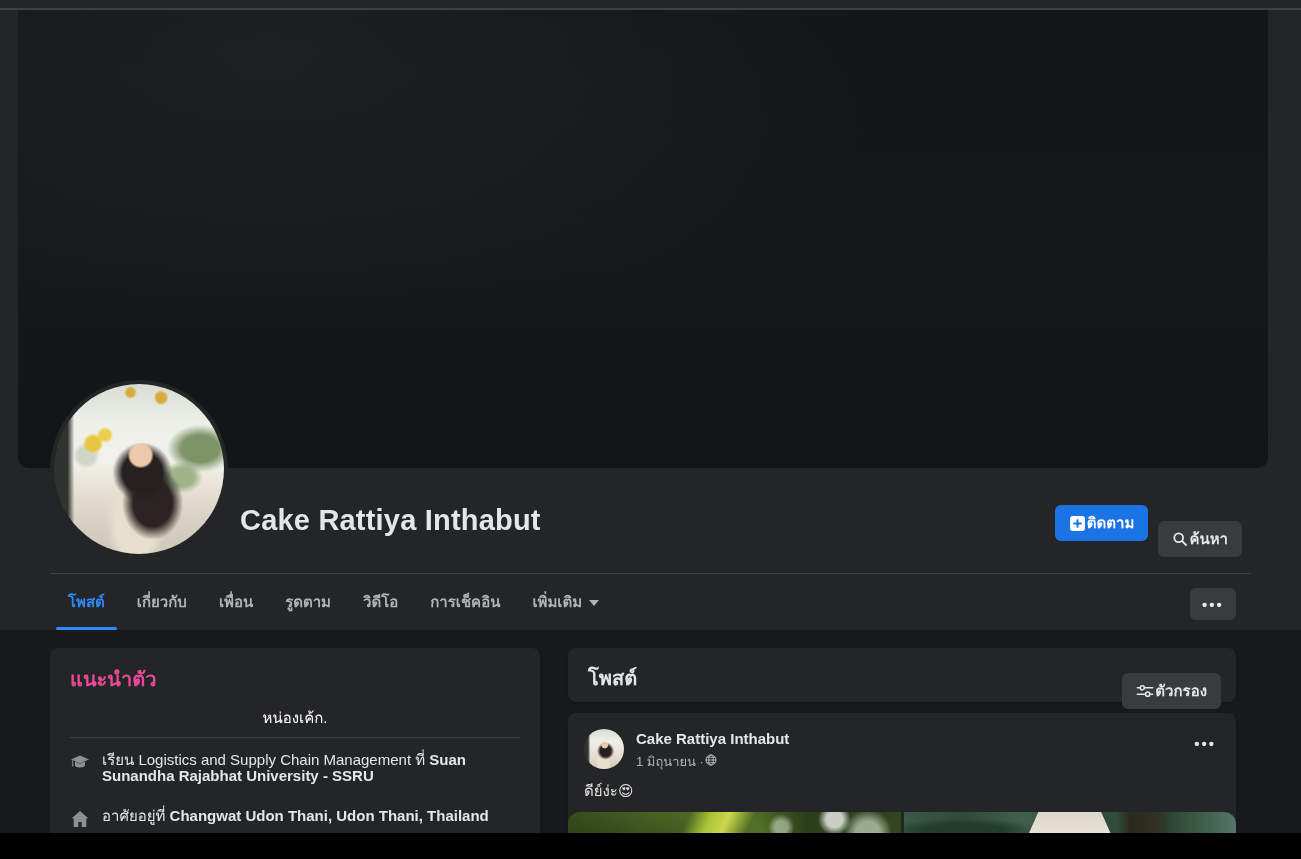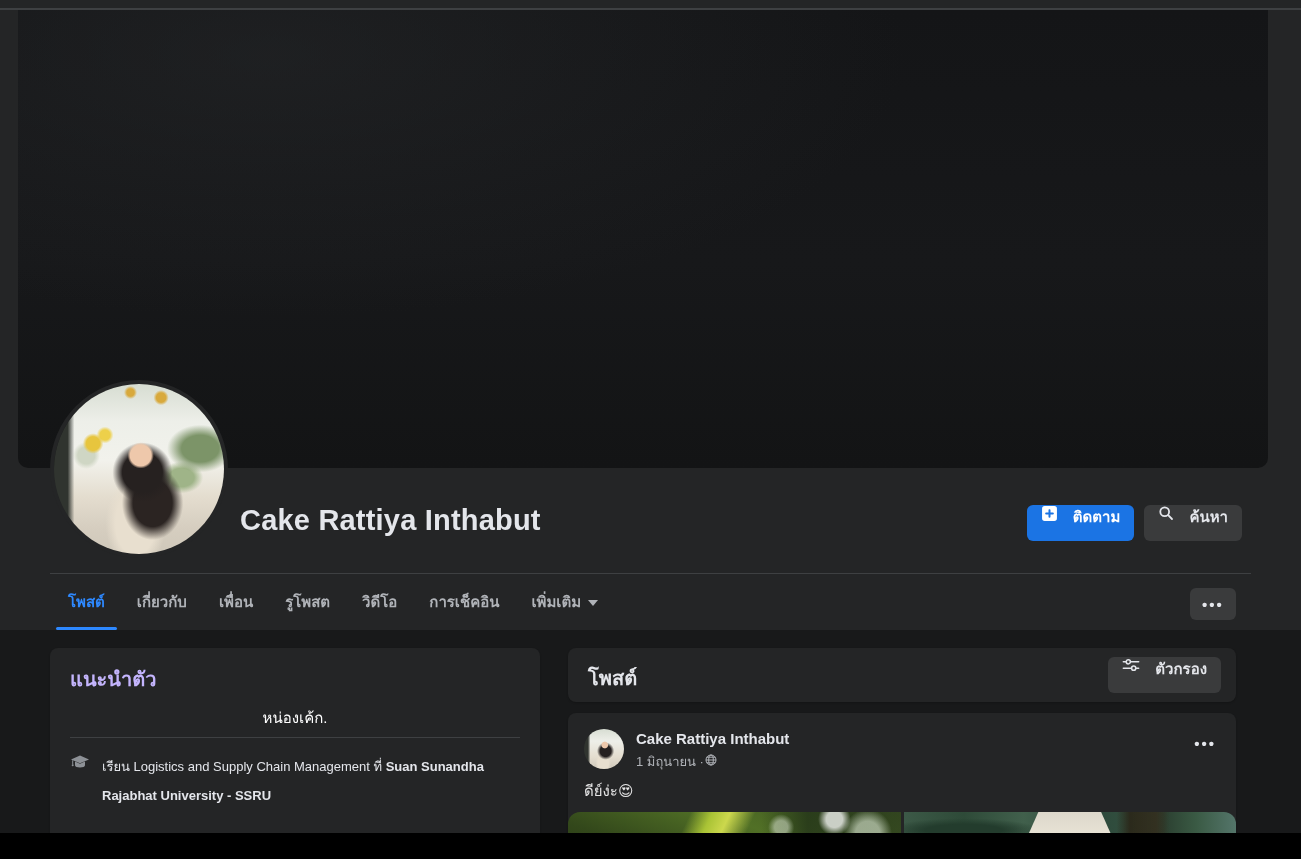--- a/index.html
+++ b/index.html
@@ -47,26 +47,26 @@
       radial-gradient(ellipse at 75% 55%, #9fb488 0 7%, rgba(159,180,136,0) 12%),
       
       linear-gradient(180deg,#d7ddd2 0%,#edefe9 22%,#f2f2ec 45%,#e4ddcf 66%,#d6cec0 84%,#cfc8ba 100%);
   }
   .profile-name{
     position:absolute;left:240px;top:494px;font-size:29px;font-weight:bold;
     color:#e4e6eb;letter-spacing:.2px;
   }
   .action-buttons{position:absolute;top:495px;right:59px;display:flex;gap:10px;}
   .btn{
-    display:flex;align-items:flex-start;gap:15px;height:36px;padding:0 14px;
+    display:flex;align-items:center;gap:1px;height:36px;padding:0 14px;
     border:none;border-radius:6px;font-size:15px;font-weight:bold;cursor:pointer;
     font-family:inherit;
   }
   .btn-primary{background:#1b74e4;color:#fff;}
-  .btn-secondary{background:#3a3b3c;color:#e4e6eb;}
+  .btn-secondary{background:#3a3b3c;color:#e4e6eb;margin-top:16px;}
   .btn svg{display:block;}
 
   .tabs-divider{position:absolute;left:50px;right:50px;top:563px;height:1px;background:#3e4042;}
   .tabs-row{position:absolute;left:52px;top:564px;height:56px;display:flex;align-items:stretch;}
   .tab{
     position:relative;display:flex;align-items:center;gap:7px;padding:0 16px;
     font-size:15px;font-weight:bold;color:#b0b3b8;cursor:pointer;white-space:nowrap;
   }
   .tab.active{color:#2e89ff;}
   .tab.active .tab-underline{
@@ -79,24 +79,24 @@
   .more-header-btn{
     position:absolute;top:578px;right:65px;width:46px;height:32px;border-radius:6px;
     background:#3a3b3c;border:none;color:#e4e6eb;cursor:pointer;
     display:flex;align-items:center;justify-content:center;
   }
   .dots{font-size:15px;font-weight:bold;letter-spacing:2px;line-height:1;color:#e4e6eb;}
 
   
   .card{position:absolute;background:#242526;border-radius:8px;box-shadow:0 1px 2px rgba(0,0,0,.2);}
   .intro-card{left:50px;top:648px;width:490px;height:240px;}
-  .intro-title{position:absolute;left:20px;top:15px;font-size:20px;font-weight:bold;color:#c4b5fd;}
+  .intro-title{position:absolute;left:20px;top:15px;font-size:20px;font-weight:bold;color:#ec4899;}
   .intro-bio{position:absolute;left:0;right:0;top:58px;text-align:center;font-size:15px;color:#ffffff;}
   .intro-divider{position:absolute;left:20px;right:20px;top:89px;height:1px;background:#3e4042;}
-  .intro-row{position:absolute;left:20px;right:20px;display:flex;gap:12px;font-size:13px;line-height:29px;color:#e4e6eb;}
+  .intro-row{position:absolute;left:20px;right:20px;display:flex;gap:12px;font-size:15px;line-height:16px;color:#e4e6eb;}
   .intro-row .row-icon{flex:0 0 20px;padding-top:1px;}
   .intro-row b{font-weight:bold;}
   .row-education{top:104px;}
   .row-lives{top:160px;}
   .skeleton-pills{position:absolute;left:30px;top:200px;display:flex;gap:14px;}
   .skeleton-pills div{width:104px;height:14px;border-radius:7px;background:#1f2122;}
 
   .posts-header-card{left:568px;top:648px;width:668px;height:54px;}
   .posts-title{position:absolute;left:20px;top:14px;font-size:20px;font-weight:bold;color:#e4e6eb;}
   .filter-btn{position:absolute;right:15px;top:9px;}
@@ -186,21 +186,21 @@
         <span>โพสต์</span>
         <div class="tab-underline"></div>
       </div>
       <div class="tab">
         <span>เกี่ยวกับ</span>
       </div>
       <div class="tab">
         <span>เพื่อน</span>
       </div>
       <div class="tab">
-        <span>รูโพสต</span>
+        <span>รูดตาม</span>
       </div>
       <div class="tab">
         <span>วิดีโอ</span>
       </div>
       <div class="tab">
         <span>การเช็คอิน</span>
       </div>
       <div class="tab">
         <span>เพิ่มเติม</span>
         <span class="caret-down"></span>
@@ -222,20 +222,28 @@
         <svg width="20" height="20" viewBox="0 0 20 20" fill="#8d9196">
           <path d="M10 2.5 19 6.4l-9 3.9-9-3.9 9-3.9z"></path>
           <path d="M5 8.6v3.6c0 1.3 2.24 2.3 5 2.3s5-1 5-2.3V8.6l-5 2.2-5-2.2z"></path>
           <path d="M2.2 7.2h1v4.4h-1z"></path>
           <circle cx="2.7" cy="12.2" r="1"></circle>
         </svg>
       </span>
       <span><span>เรียน Logistics and Supply Chain Management ที่ </span><b>Suan Sunandha Rajabhat University - SSRU</b></span>
     </div>
 
+    <div class="intro-row row-lives">
+      <span class="row-icon">
+        <svg width="20" height="20" viewBox="0 0 20 20" fill="#8d9196">
+          <path d="M10 2 1.5 9.6h2.2V18h4.6v-5h3.4v5h4.6V9.6h2.2L10 2z"></path>
+        </svg>
+      </span>
+      <span><span>อาศัยอยู่ที่ </span><b>Changwat Udon Thani, Udon Thani, Thailand</b></span>
+    </div>
 
     <div class="skeleton-pills">
       <div></div>
         <div></div>
         <div></div>
     </div>
   </div>
 
   <div class="card posts-header-card">
     <div class="posts-title">โพสต์</div>

